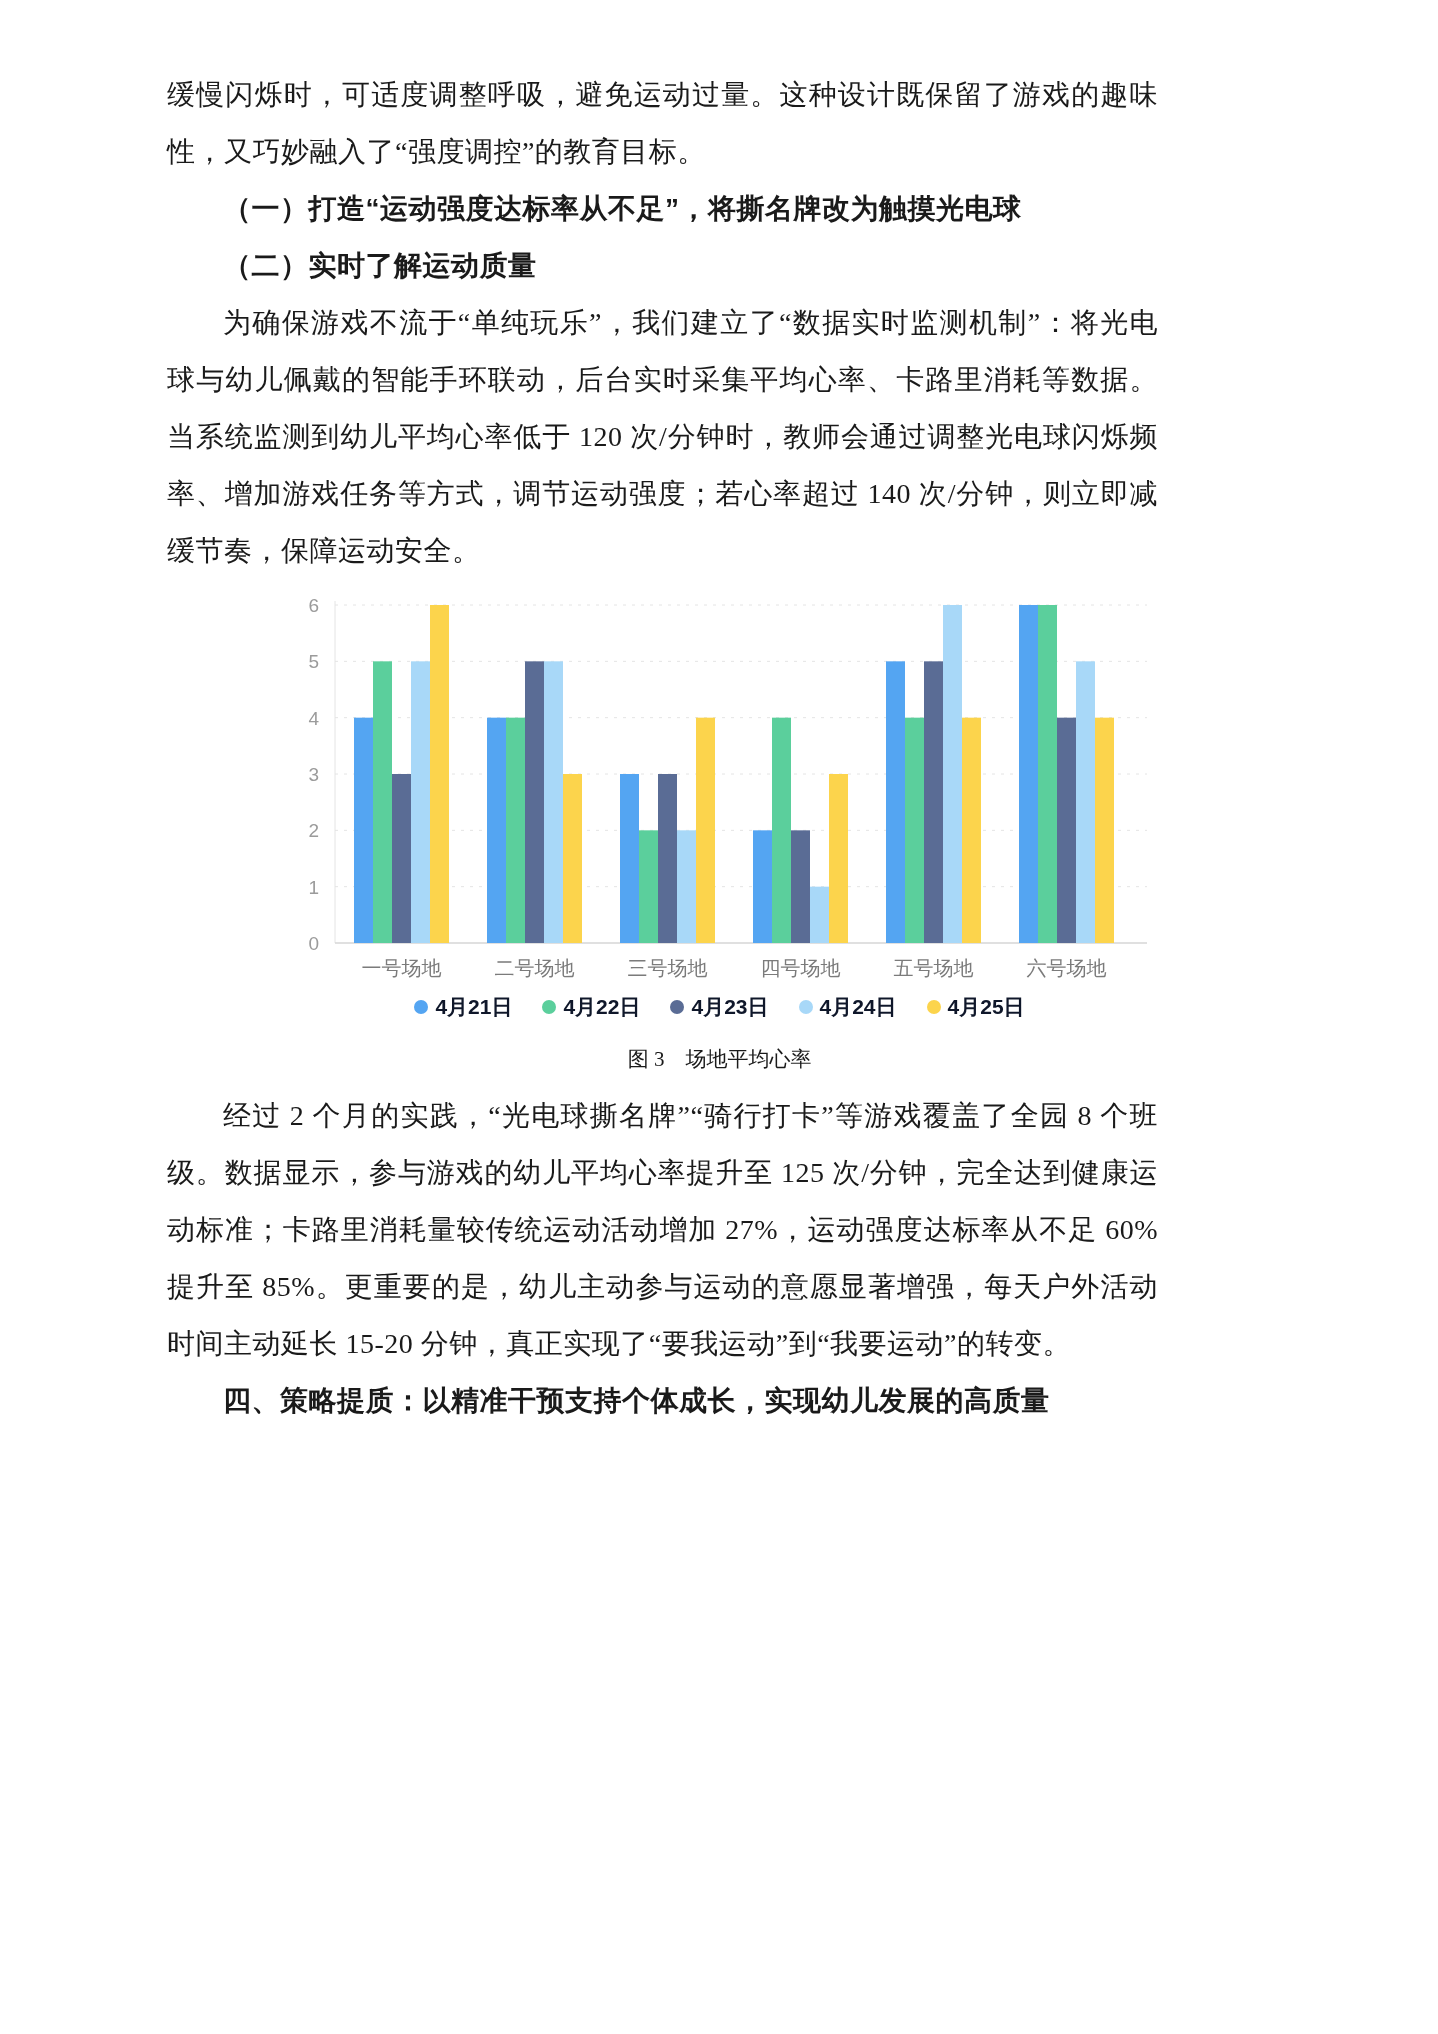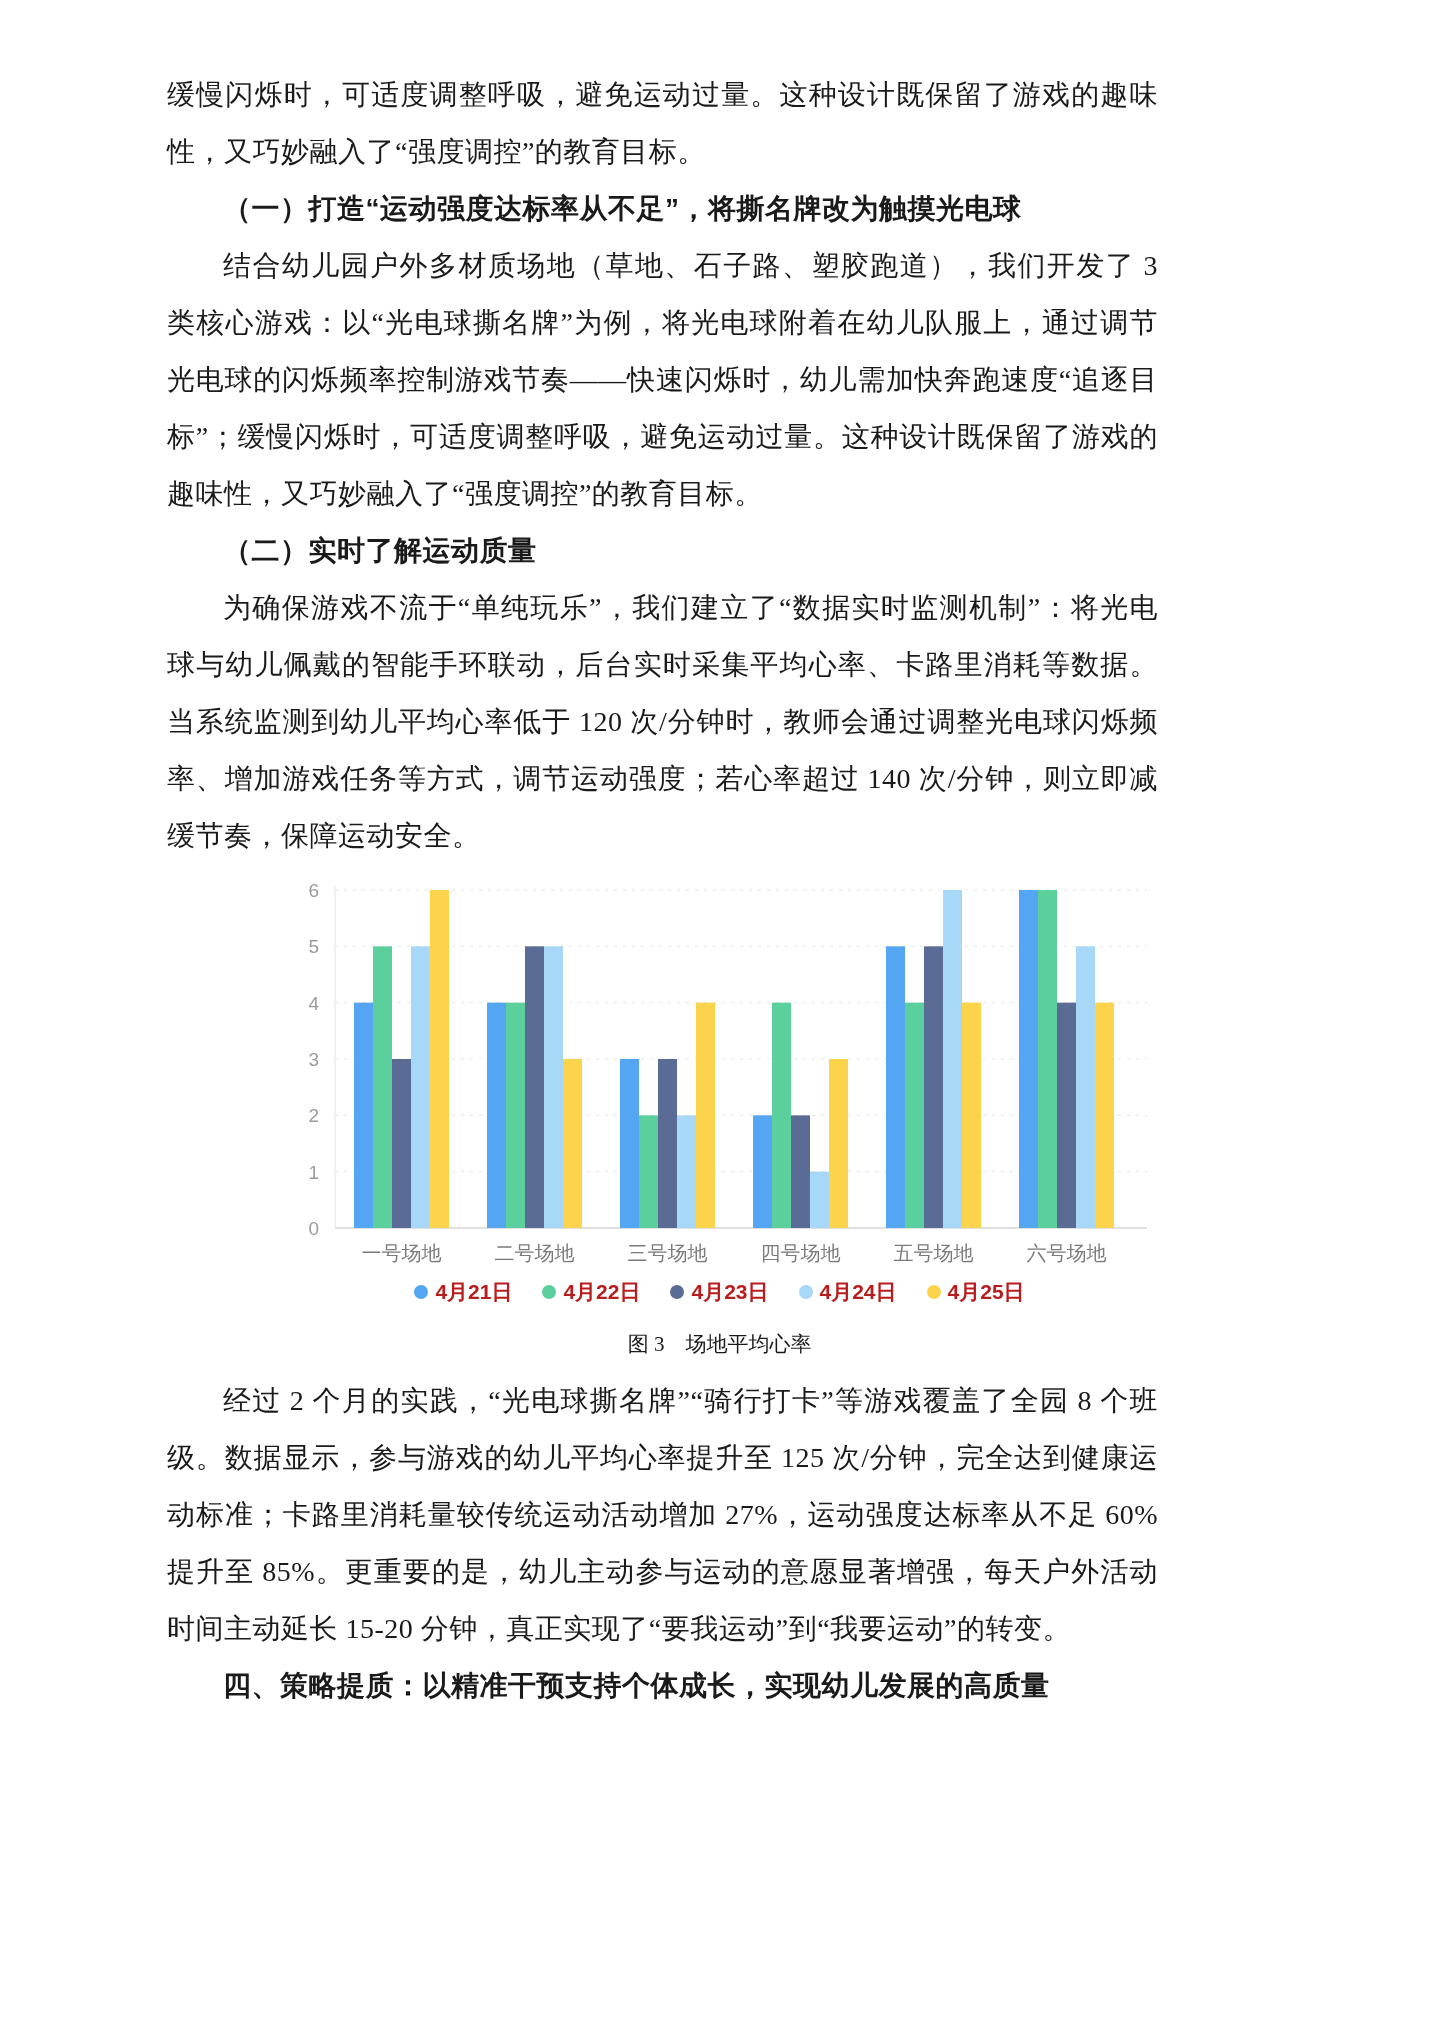--- a/index.html
+++ b/index.html
@@ -40,40 +40,39 @@
     display:flex;
     justify-content:center;
     align-items:center;
     gap:30px;
     margin-top:2px;
     height:32px;
     font-family:"Liberation Sans","DejaVu Sans",sans-serif;
   }
   .legend-item{display:flex;align-items:center;gap:7px;}
   .legend-dot{width:14px;height:14px;border-radius:50%;display:inline-block;}
-  .legend-label{font-size:21px;font-weight:700;color:#b91c1c;}
+  .legend-label{font-size:21px;font-weight:700;color:#0f172a;}
   .caption{
     text-align:center;
     font-size:21px;
     line-height:44px;
     margin-top:14px;
     color:#1a1a1a;
   }
 </style>
 </head>
 <body>
 
 <div class="page">
 
   <p class="para">缓慢闪烁时，可适度调整呼吸，避免运动过量。这种设计既保留了游戏的趣味性，又巧妙融入了“强度调控”的教育目标。</p>
 
 
   <p class="para indent heading">（一）打造“运动强度达标率从不足”，将撕名牌改为触摸光电球</p>
 
-  <p class="para indent">结合幼儿园户外多材质场地（草地、石子路、塑胶跑道），我们开发了 3 类核心游戏：以“光电球撕名牌”为例，将光电球附着在幼儿队服上，通过调节光电球的闪烁频率控制游戏节奏——快速闪烁时，幼儿需加快奔跑速度“追逐目标”；缓慢闪烁时，可适度调整呼吸，避免运动过量。这种设计既保留了游戏的趣味性，又巧妙融入了“强度调控”的教育目标。</p>
 
   <p class="para indent heading">（二）实时了解运动质量</p>
 
   <p class="para indent">为确保游戏不流于“单纯玩乐”，我们建立了“数据实时监测机制”：将光电球与幼儿佩戴的智能手环联动，后台实时采集平均心率、卡路里消耗等数据。当系统监测到幼儿平均心率低于 120 次/分钟时，教师会通过调整光电球闪烁频率、增加游戏任务等方式，调节运动强度；若心率超过 140 次/分钟，则立即减缓节奏，保障运动安全。</p>
 
   <figure class="figure" style="margin-left:0;margin-right:0;">
     <div class="chart-area">
       <svg id="chart" width="910" height="392">
           <text x="64" y="357" text-anchor="end" font-size="19" fill="#9b9b9b">0</text>
           <line x1="80" y1="293.6666666666667" x2="892" y2="293.6666666666667" stroke="#e4e4e4" stroke-width="1" stroke-dasharray="3 6"></line>

